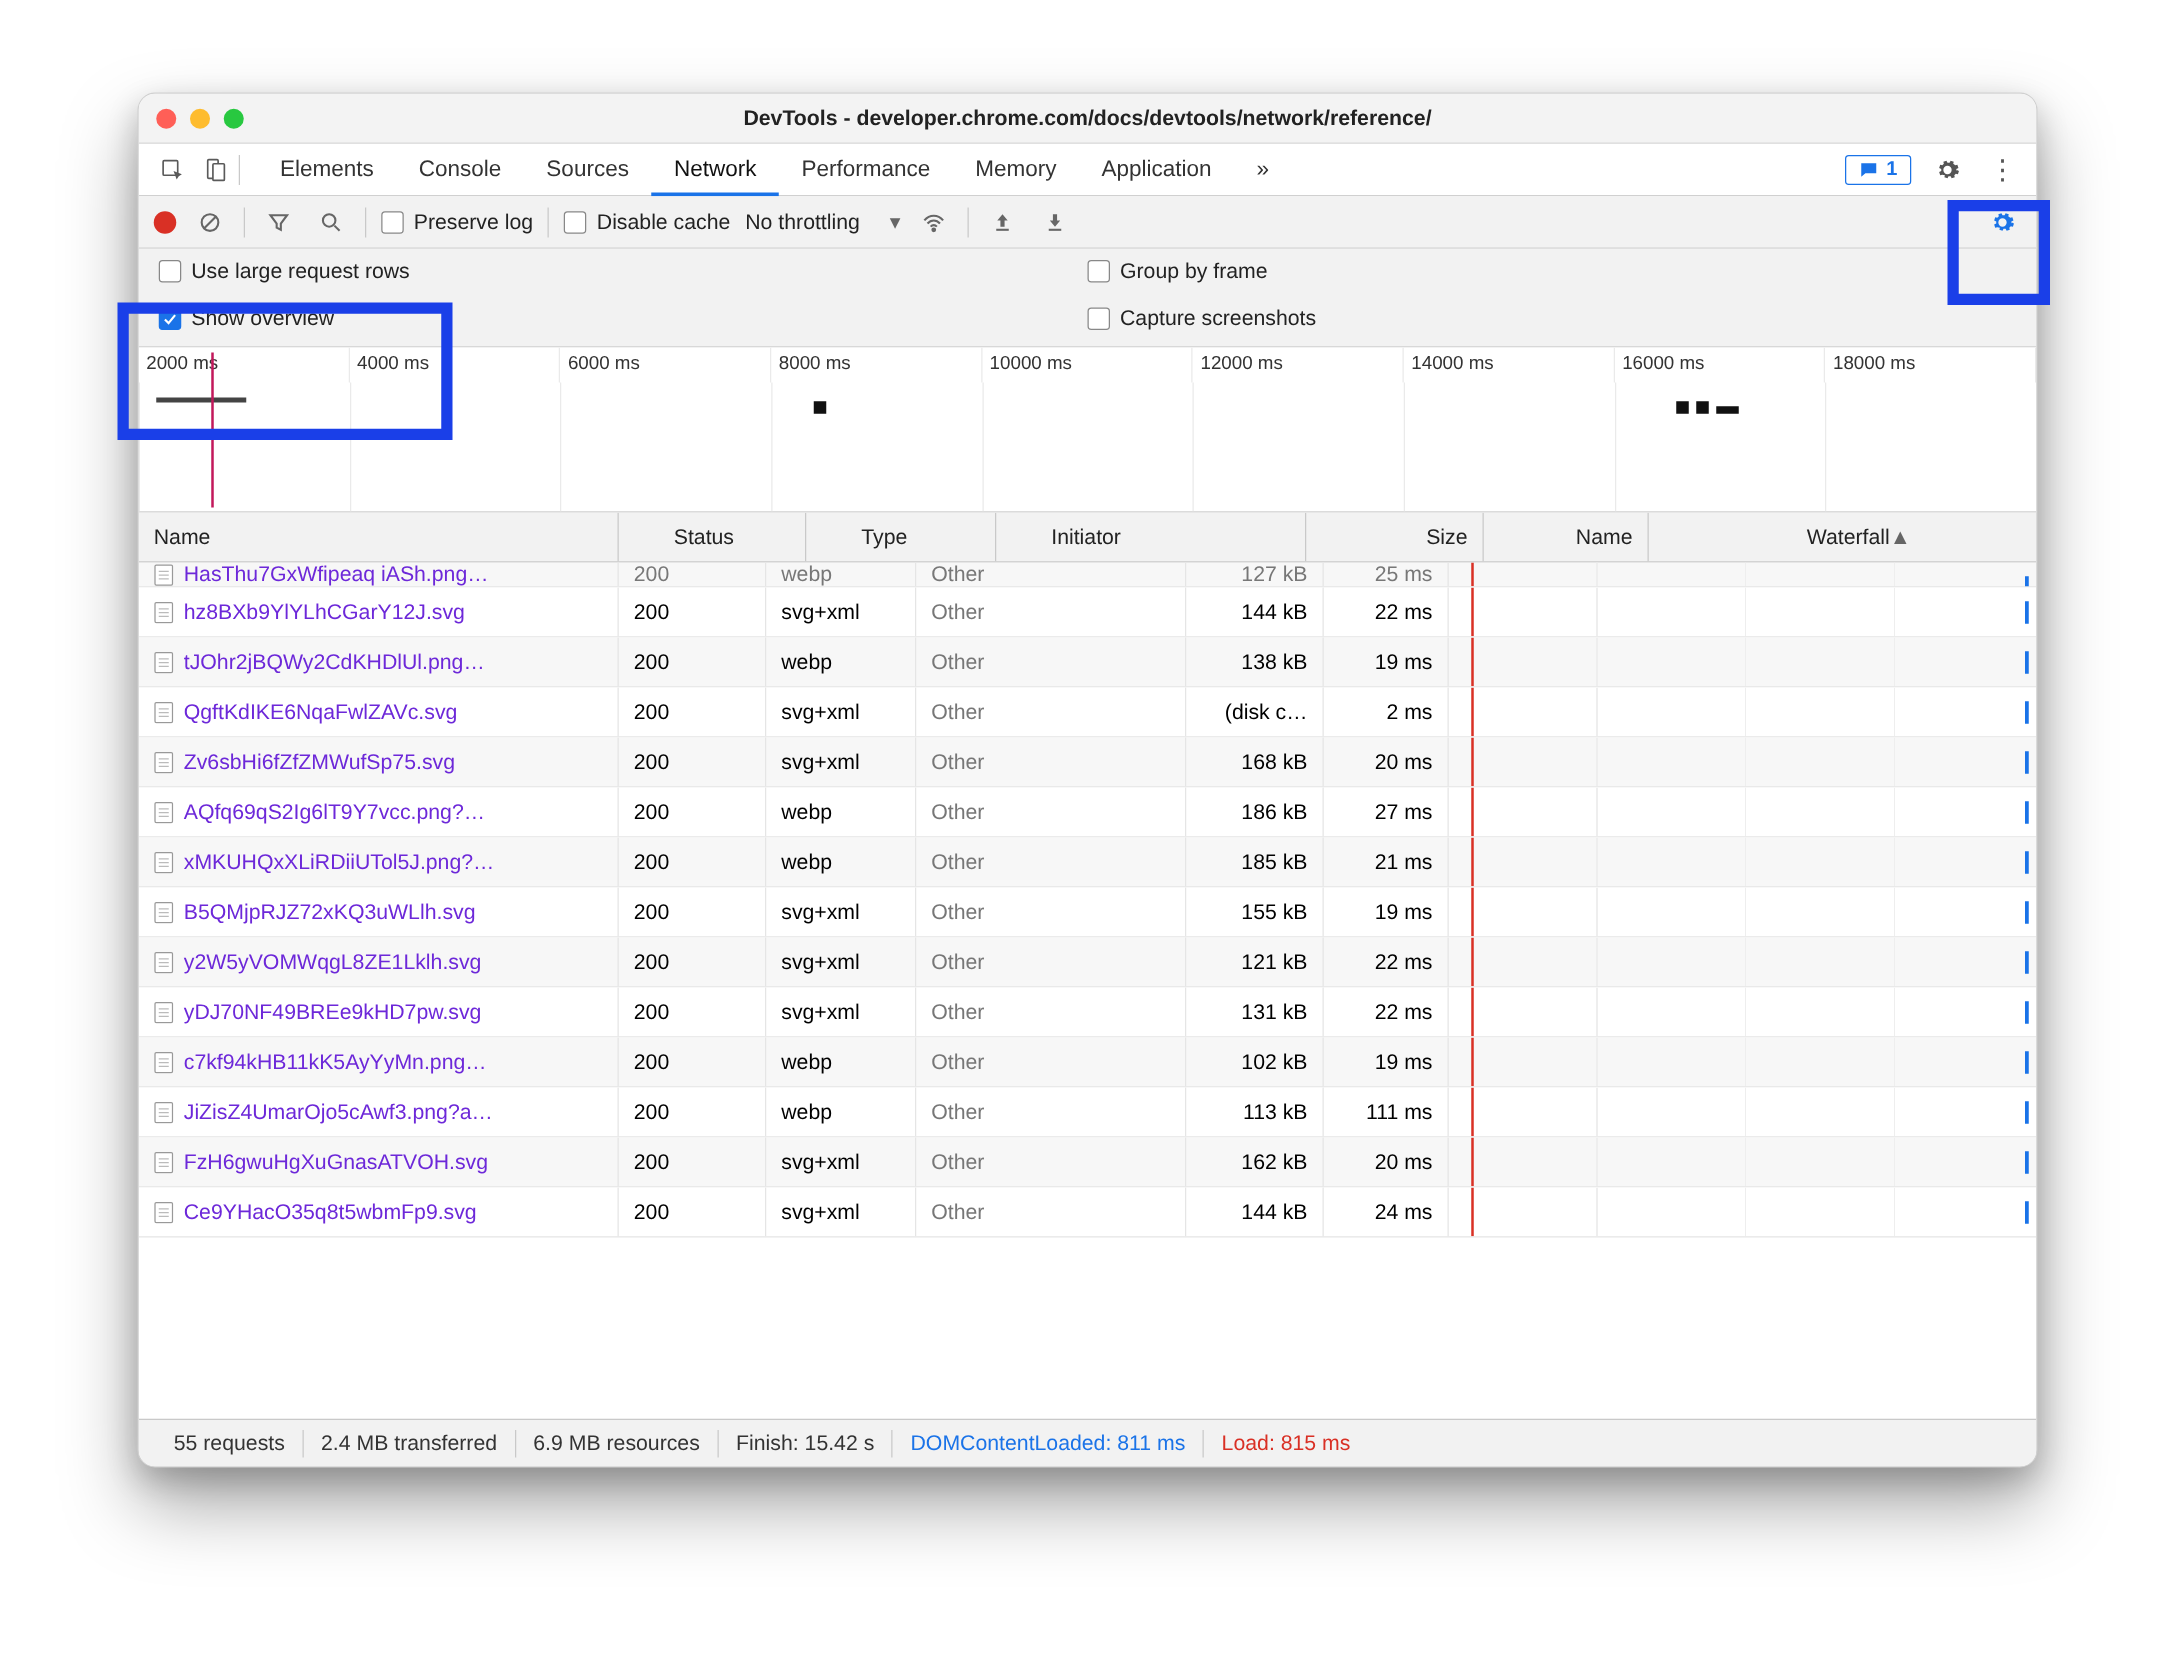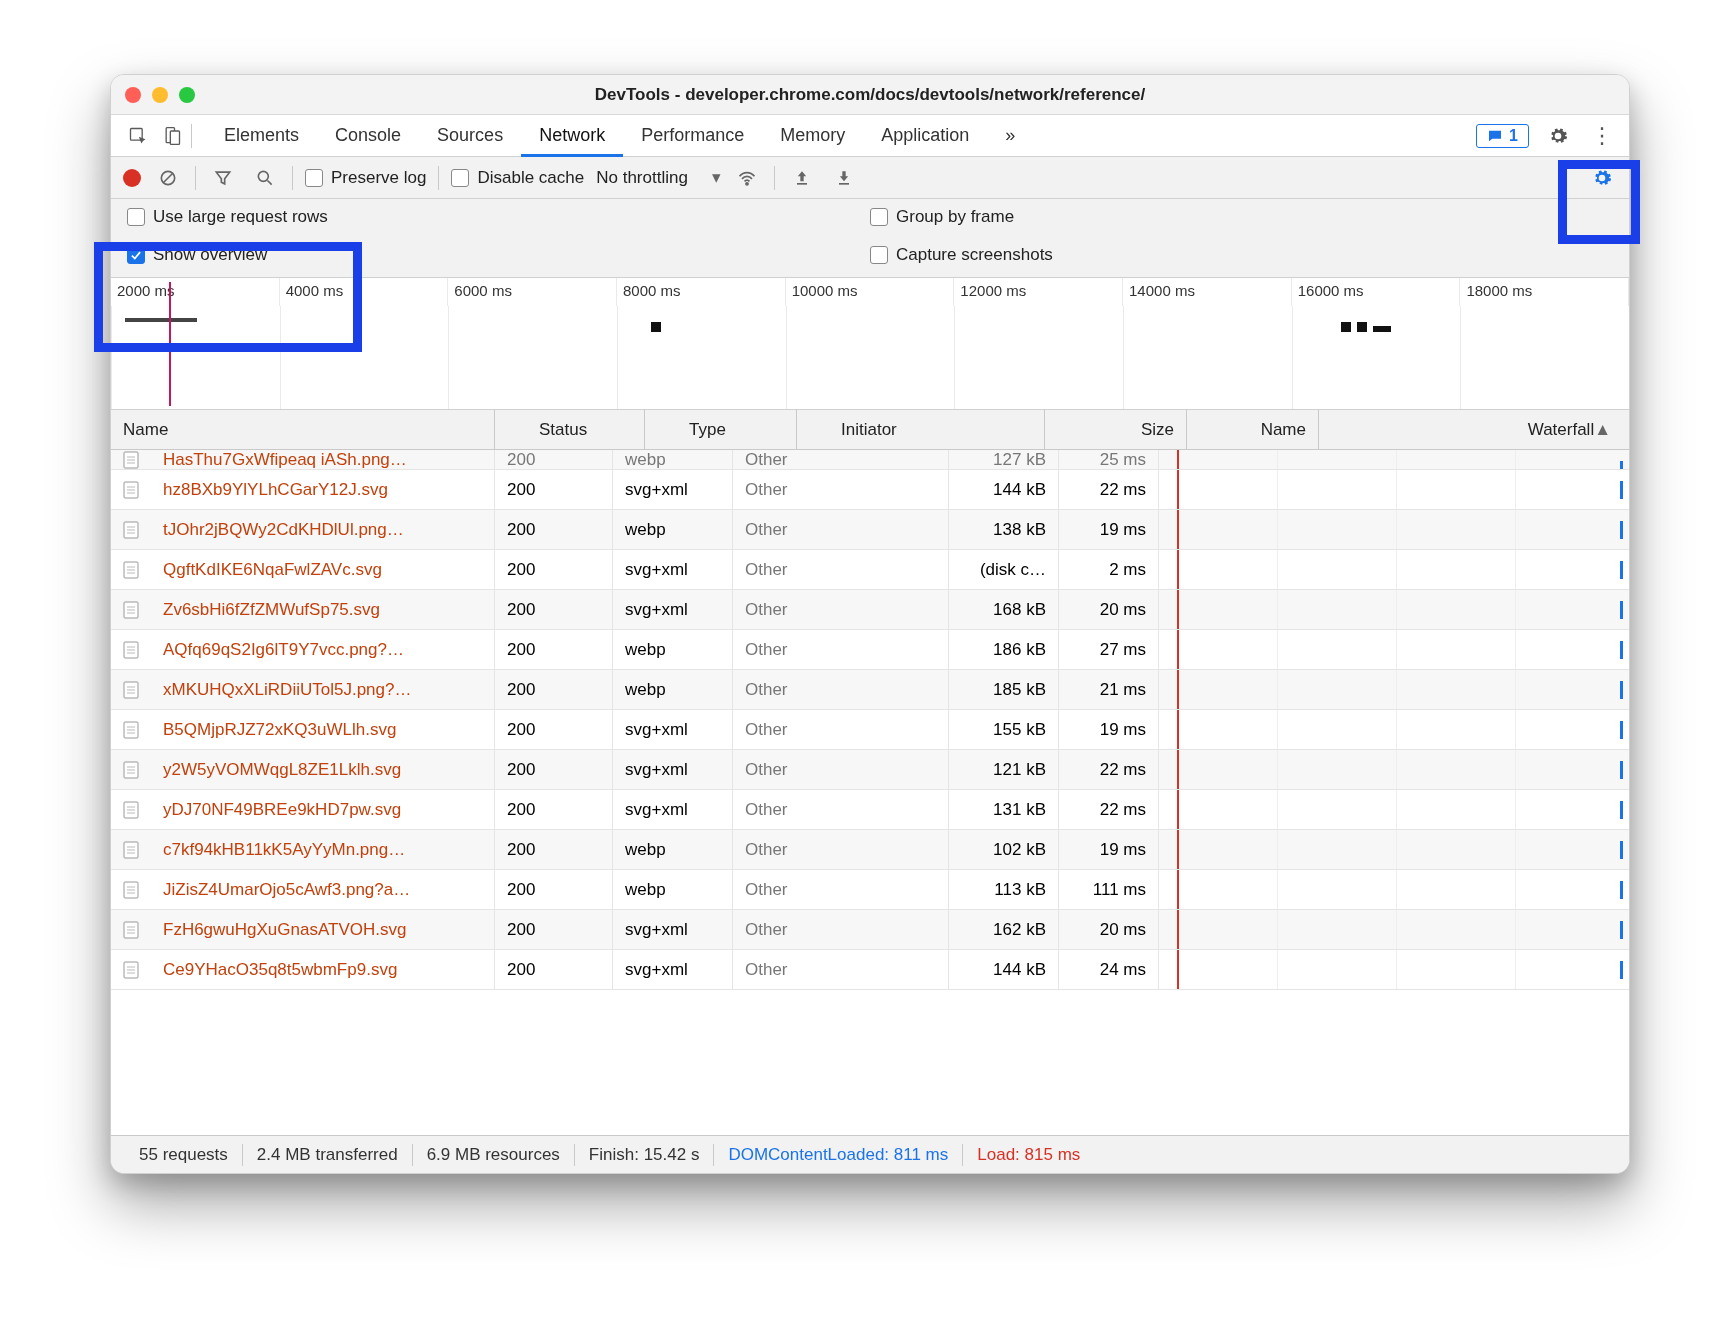--- a/index.html
+++ b/index.html
@@ -113,21 +113,21 @@
   .table-wrap { flex: 1 1 auto; overflow: hidden; display: flex; flex-direction: column; }
   .thead {
     display: flex; height: 40px; background: #f2f2f2;
     border-bottom: 1px solid #c9c9c9; font-size: 17px; color: #222;
     align-items: center;
     gap: 32px;
   }
   .th {
     padding: 0 12px; border-right: 1px solid #c9c9c9; height: 100%; display: flex; align-items: center;
   }
-  .th:last-child { border-right: 0; justify-content: flex-end; padding-right: 18px; }
+  .th:last-child { border-right: 0; justify-content: center; padding-right: 18px; }
   .col-name { width: 384px; }
   .col-status { width: 118px; }
   .col-type { width: 120px; }
   .col-initiator { width: 216px; }
   .col-size { width: 110px; justify-content: flex-end; text-align: right; }
   .col-time { width: 100px; justify-content: flex-end; text-align: right; }
   .col-waterfall { flex: 1 1 auto; }
   .tbody { flex: 1; overflow: hidden; }
   .tr {
     display: flex; height: 40px; font-size: 17px;
@@ -136,21 +136,21 @@
   .tr:nth-child(odd) { background: #f7f7f7; }
   .tr:nth-child(even) { background: #fff; }
   .tr.cutoff { height: 20px; overflow: hidden; color: #777; }
   .td {
     padding: 0 12px; border-right: 1px solid #e5e5e5; height: 100%;
     display: flex; align-items: center; overflow: hidden; white-space: nowrap;
     text-overflow: ellipsis;
   }
   .td.initiator { color: #777; }
   .td.size, .td.time { justify-content: flex-end; }
-  .td.name { gap: 24px; color: #c2410c; text-align: center; }
+  .td.name { gap: 8px; color: #6d28d9; text-align: center; }
   .file-icon { width: 16px; height: 18px; flex-shrink: 0; }
   .file-icon rect { fill: #fff; stroke: #999; }
   .waterfall-cell {
     flex: 1 1 auto; border-right: 0; position: relative; padding: 0;
   }
   .waterfall-cell .wline {
     position: absolute; top: 0; bottom: 0; width: 2px; background: #d93025; left: 18px;
   }
   .waterfall-cell .wtick {
     position: absolute; right: 6px; top: 11px; width: 3px; height: 18px; background: #1a73e8;

